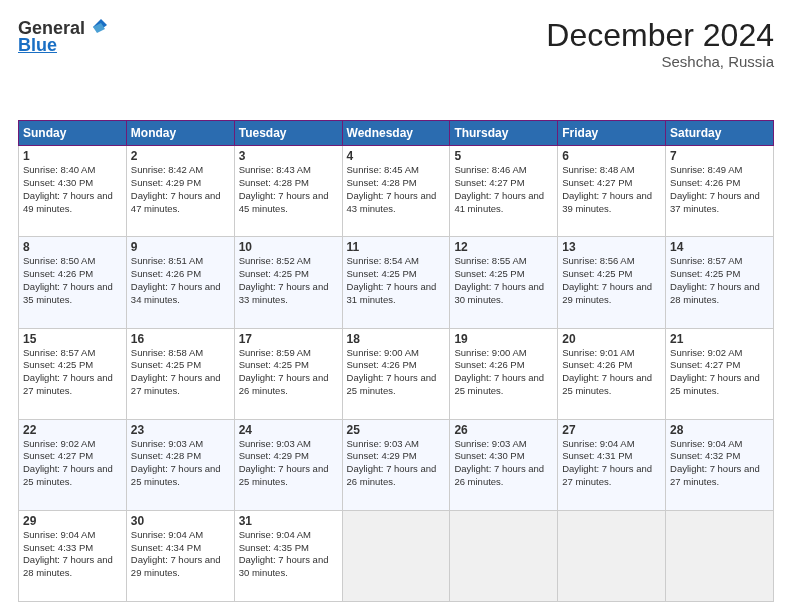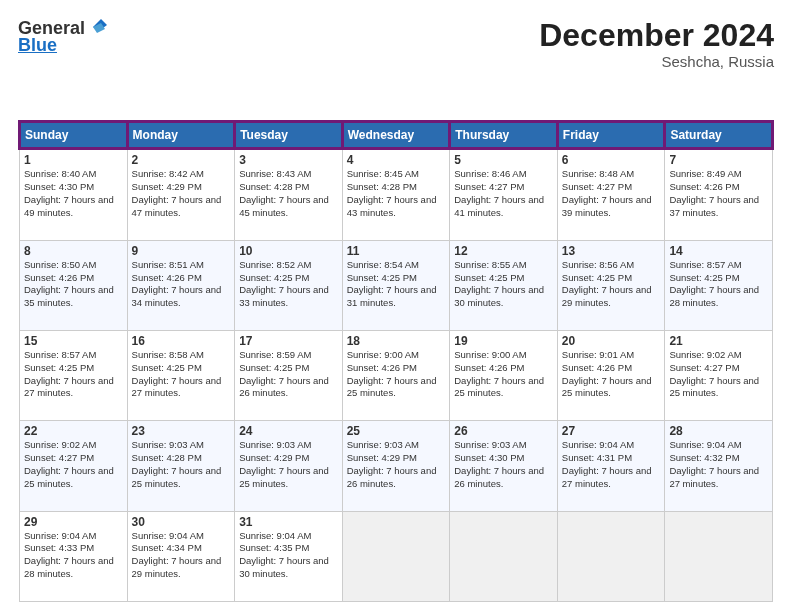--- a/index.html
+++ b/index.html
@@ -26,42 +26,42 @@
     }
     .logo {
       display: flex;
       align-items: center;
     }
     .title-block {
       text-align: right;
     }
     .title-block .month-year {
       font-size: 32px;
-      font-weight: bold;
+      font-weight: normal;
       color: #222;
       line-height: 1.1;
     }
     .title-block .location {
       font-size: 15px;
       color: #555;
     }
     .calendar {
       flex: 1;
       border-collapse: collapse;
       width: 100%;
       table-layout: fixed;
     }
     .calendar th {
       background-color: #2b6cb0;
       color: #fff;
       font-size: 12px;
       font-weight: bold;
       padding: 5px 4px;
       text-align: left;
-      border: 3px solid #701a75;
+      border: 1px solid #701a75;
     }
     .calendar td {
       border: 1px solid #ccc;
       vertical-align: top;
       padding: 3px 4px;
       font-size: 9.5px;
       color: #333;
       background: #fff;
     }
     .calendar tr:nth-child(even) td {

